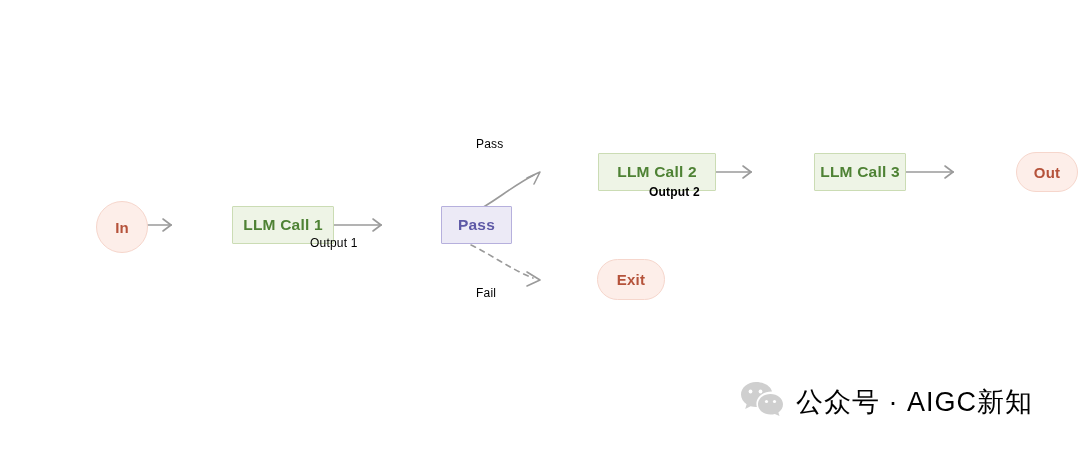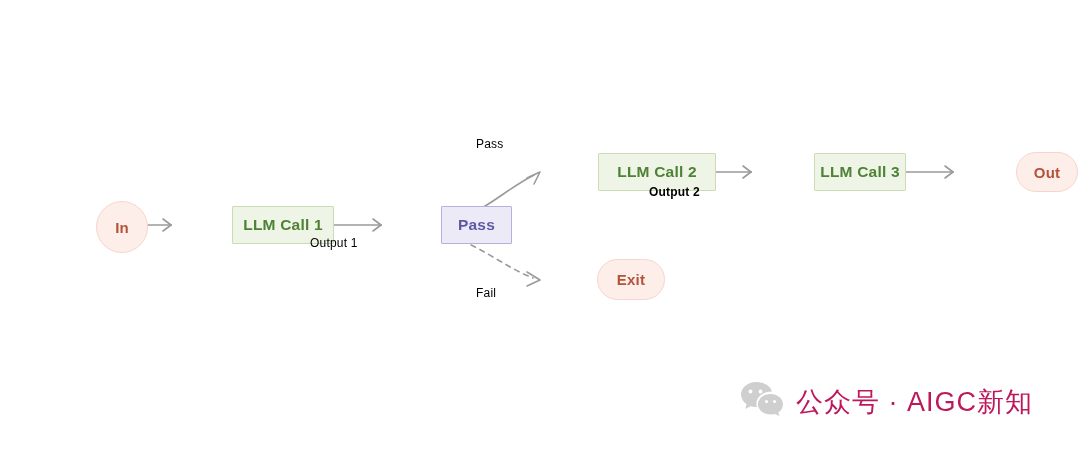--- a/index.html
+++ b/index.html
@@ -84,21 +84,21 @@
     display: flex;
     align-items: center;
     gap: 12px;
     left: 740px;
     top: 380px;
     color: #cfcfcf;
     font-size: 27px;
     letter-spacing: 1px;
     user-select: none;
   }
-  #watermark .wm-text { color: #be185d; text-align: right; }
+  #watermark .wm-text { color: #000000; text-align: right; }
   #watermark .wm-icon { display: block; }
 </style>
 </head>
 <body>
 
 <div id="canvas">
 
   <svg id="edges" viewBox="0 0 1080 450" width="1080" height="450" xmlns="http://www.w3.org/2000/svg">
 
     <g>

